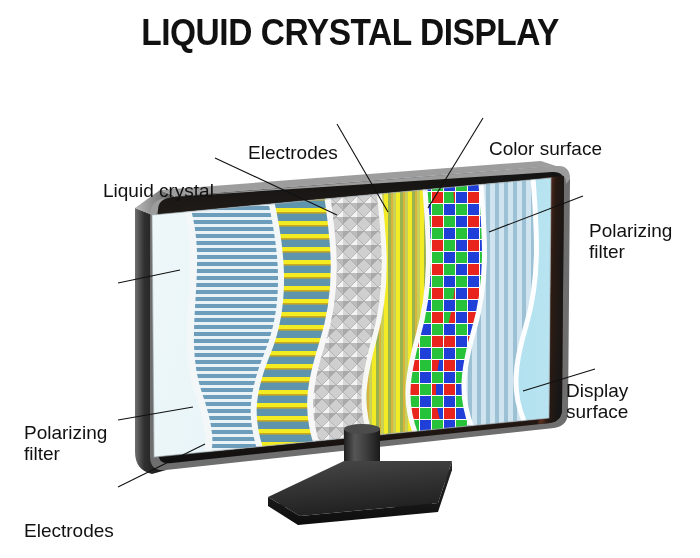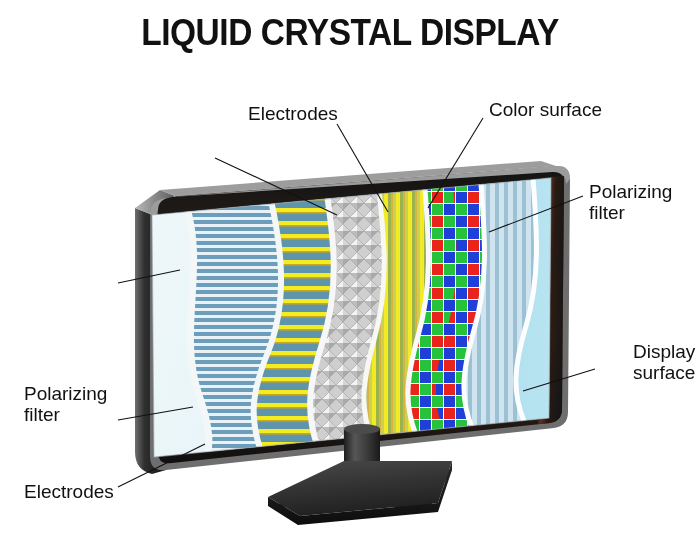--- a/index.html
+++ b/index.html
@@ -11,21 +11,21 @@
     font-family:"Liberation Sans","DejaVu Sans",sans-serif;
     font-weight:bold;font-size:36px;letter-spacing:-0.5px;
     color:#111111;
     transform:scaleX(0.93);transform-origin:center top;
     white-space:nowrap;
   }
   svg#art{position:absolute;left:0;top:0;width:700px;height:558px;}
   .lbl{
     position:absolute;
     font-family:"Liberation Sans","DejaVu Sans",sans-serif;
-    font-size:19px;color:#111;line-height:1.12;white-space:pre-line;
+    font-size:19px;color:#111;line-height:1.12;white-space:pre-line;margin-top:39px;
   }
 </style>
 </head>
 <body>
 
 <div id="stage">
 
   <div id="title">LIQUID CRYSTAL DISPLAY</div>
 
   <svg id="art" viewBox="0 0 700 558">
@@ -207,23 +207,24 @@
       <line x1="337" y1="124" x2="388" y2="212"></line>
       <line x1="483" y1="118" x2="428" y2="208"></line>
       <line x1="583" y1="196" x2="489" y2="232"></line>
       <line x1="595" y1="369" x2="523" y2="391"></line>
       <line x1="118" y1="283" x2="180" y2="270"></line>
       <line x1="118" y1="420" x2="193" y2="407"></line>
       <line x1="118" y1="487" x2="205" y2="444"></line>
     </g>
   </svg>
 
+  <div class="lbl" style="left:103px;top:141px;">Liquid crystal</div>
   <div class="lbl" style="left:248px;top:103px;">Electrodes</div>
   <div class="lbl" style="left:489px;top:99px;">Color surface</div>
   <div class="lbl" style="left:589px;top:181px;">Polarizing
 filter</div>
-  <div class="lbl" style="left:633px;top:341px;">Display
+  <div class="lbl" style="left:566px;top:341px;">Display
 surface</div>
   <div class="lbl" style="left:24px;top:383px;">Polarizing
 filter</div>
   <div class="lbl" style="left:24px;top:481px;">Electrodes</div>
 
 </div>
 
 </body></html>

